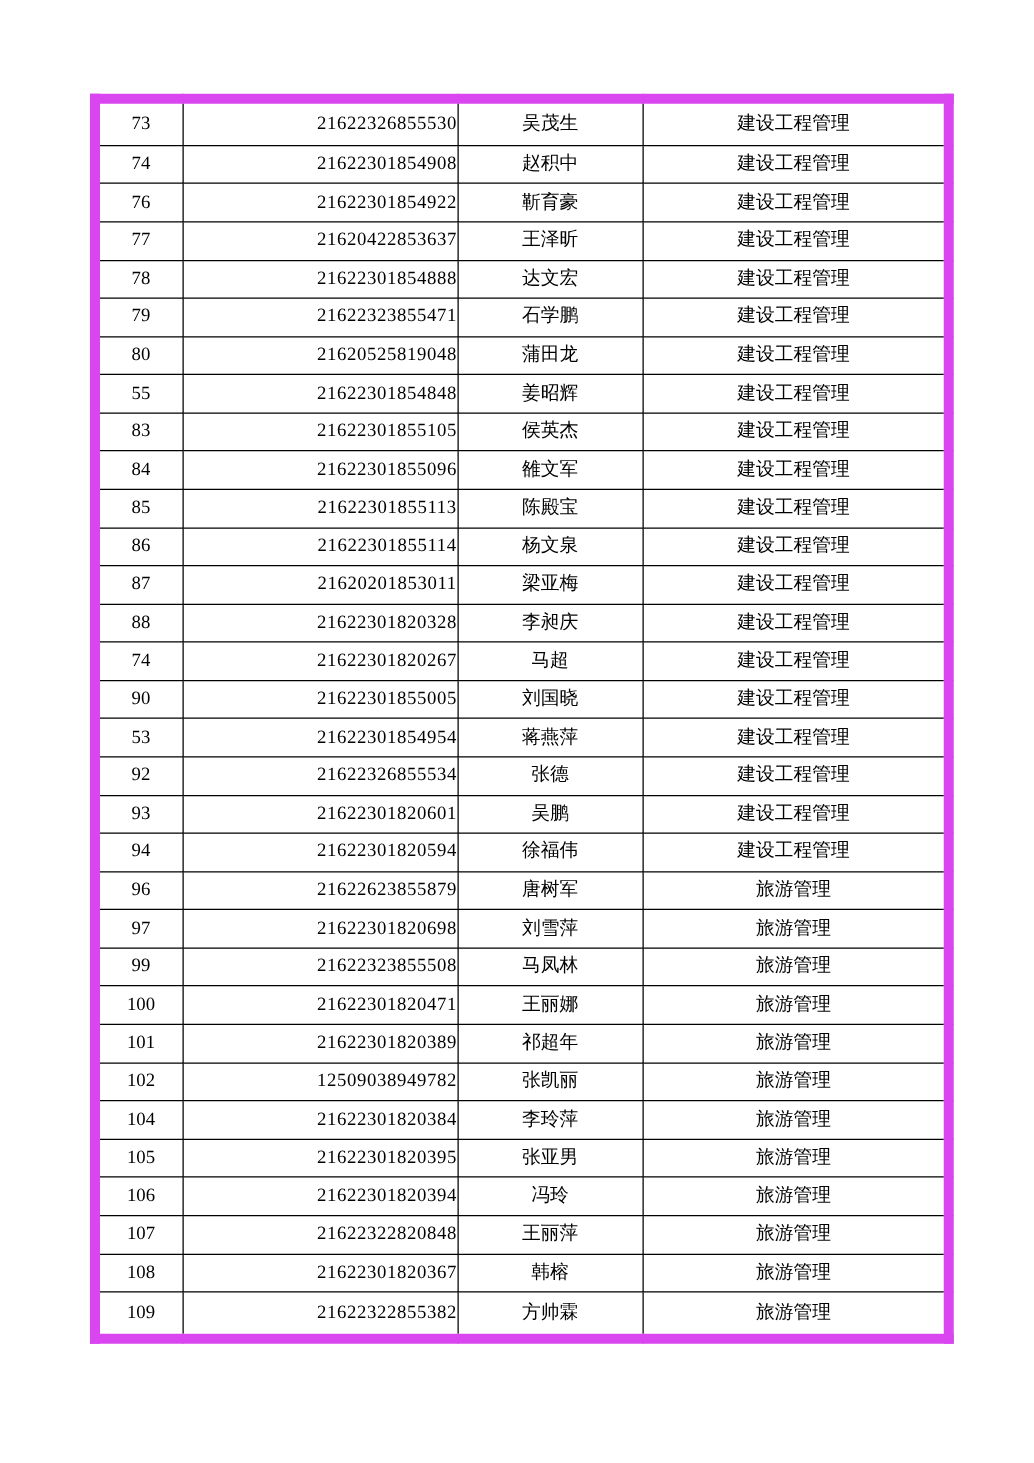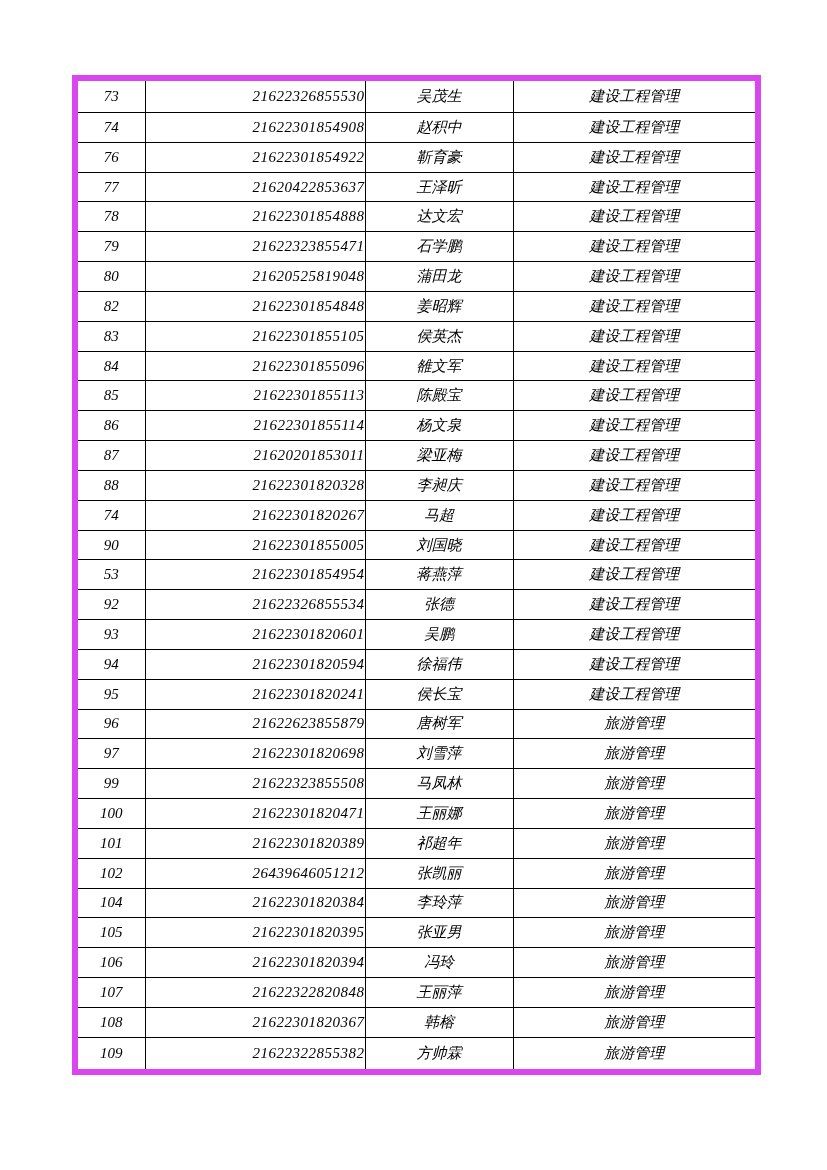--- a/index.html
+++ b/index.html
@@ -20,22 +20,21 @@
     background: #ffffff;
   }
   table.roster {
     position: absolute;
     left: 72px;
     top: 75px;
     width: 683px;
     height: 1000px;
     border-collapse: collapse;
     table-layout: fixed;
-    border: 6px solid #d946ef;
-    font-style: italic;
+    border: 8px solid #d946ef;
   }
   table.roster td {
     border: 1px solid #000000;
     text-align: center;
     vertical-align: middle;
     font-size: 15px;
     line-height: 1;
     padding: 0;
     overflow: hidden;
     white-space: nowrap;
@@ -93,21 +92,21 @@
           <td class="col-name">石学鹏</td>
           <td class="col-major">建设工程管理</td>
         </tr>
         <tr>
           <td class="col-num">80</td>
           <td class="col-id">21620525819048</td>
           <td class="col-name">蒲田龙</td>
           <td class="col-major">建设工程管理</td>
         </tr>
         <tr>
-          <td class="col-num">82</td>
+          <td class="col-num">55</td>
           <td class="col-id">21622301854848</td>
           <td class="col-name">姜昭辉</td>
           <td class="col-major">建设工程管理</td>
         </tr>
         <tr>
           <td class="col-num">83</td>
           <td class="col-id">21622301855105</td>
           <td class="col-name">侯英杰</td>
           <td class="col-major">建设工程管理</td>
         </tr>
@@ -171,26 +170,20 @@
           <td class="col-name">吴鹏</td>
           <td class="col-major">建设工程管理</td>
         </tr>
         <tr>
           <td class="col-num">94</td>
           <td class="col-id">21622301820594</td>
           <td class="col-name">徐福伟</td>
           <td class="col-major">建设工程管理</td>
         </tr>
         <tr>
-          <td class="col-num">95</td>
-          <td class="col-id">21622301820241</td>
-          <td class="col-name">侯长宝</td>
-          <td class="col-major">建设工程管理</td>
-        </tr>
-        <tr>
           <td class="col-num">96</td>
           <td class="col-id">21622623855879</td>
           <td class="col-name">唐树军</td>
           <td class="col-major">旅游管理</td>
         </tr>
         <tr>
           <td class="col-num">97</td>
           <td class="col-id">21622301820698</td>
           <td class="col-name">刘雪萍</td>
           <td class="col-major">旅游管理</td>
@@ -208,21 +201,21 @@
           <td class="col-major">旅游管理</td>
         </tr>
         <tr>
           <td class="col-num">101</td>
           <td class="col-id">21622301820389</td>
           <td class="col-name">祁超年</td>
           <td class="col-major">旅游管理</td>
         </tr>
         <tr>
           <td class="col-num">102</td>
-          <td class="col-id">26439646051212</td>
+          <td class="col-id">12509038949782</td>
           <td class="col-name">张凯丽</td>
           <td class="col-major">旅游管理</td>
         </tr>
         <tr>
           <td class="col-num">104</td>
           <td class="col-id">21622301820384</td>
           <td class="col-name">李玲萍</td>
           <td class="col-major">旅游管理</td>
         </tr>
         <tr>

